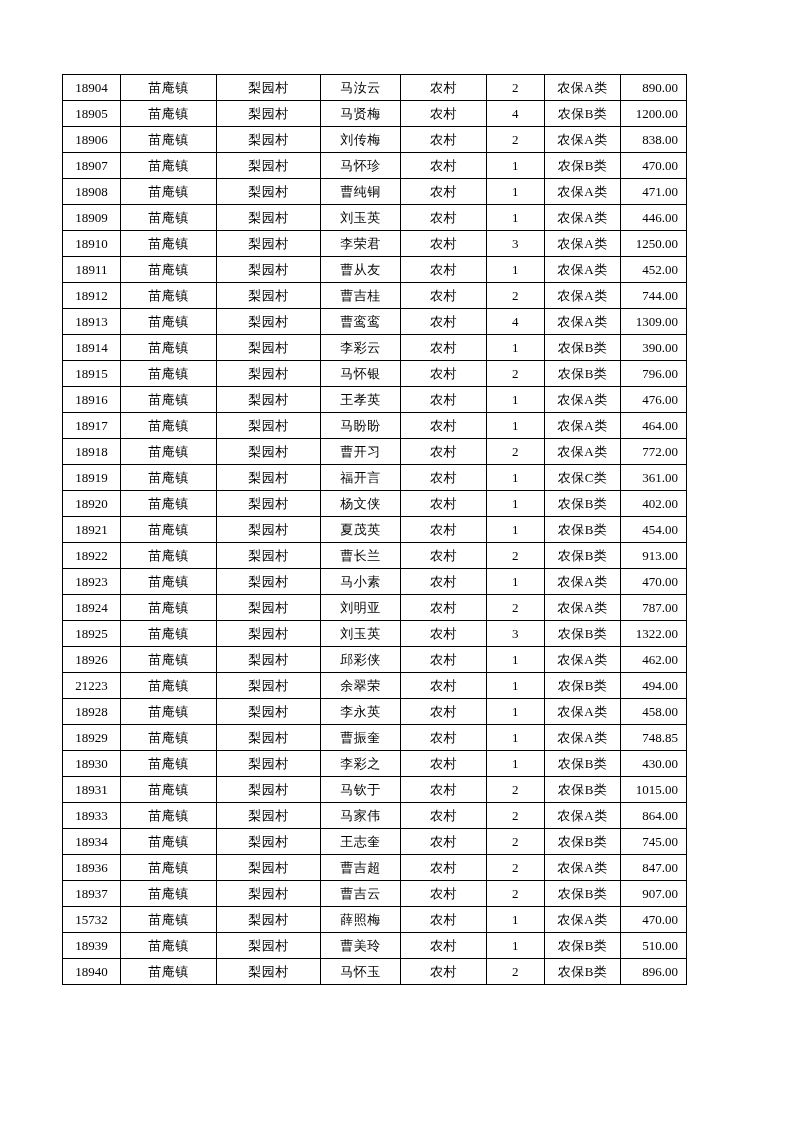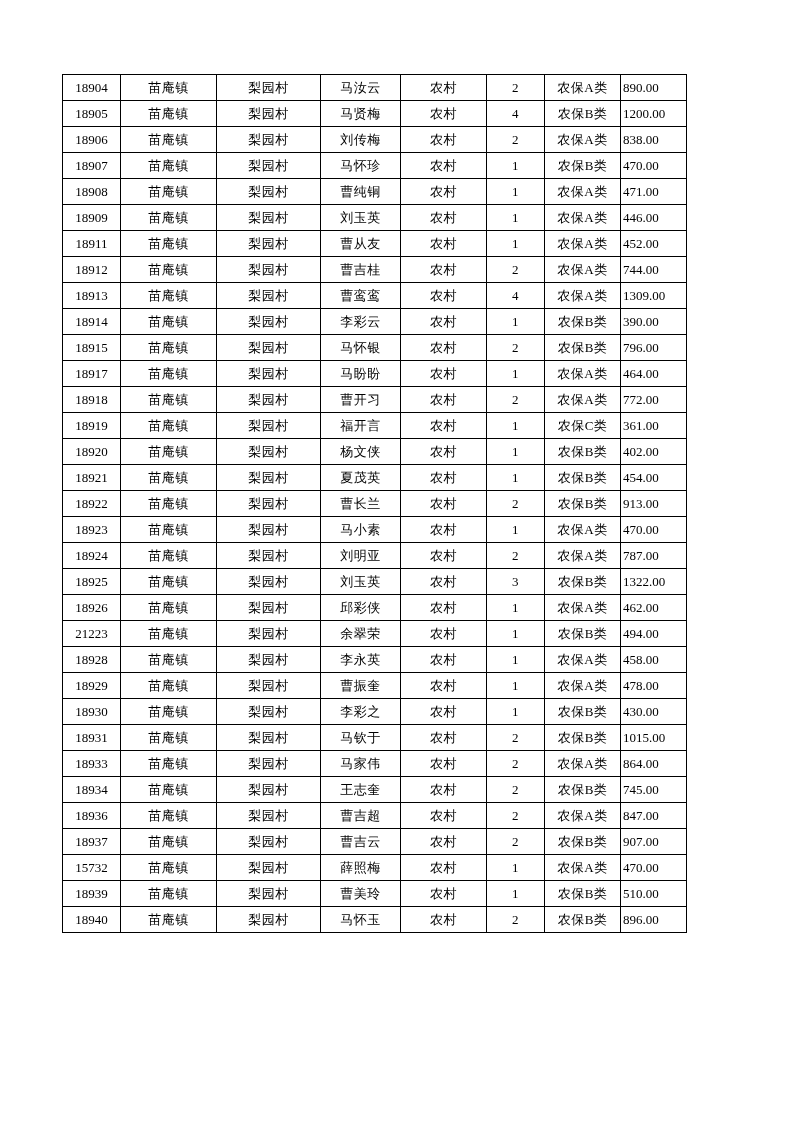--- a/index.html
+++ b/index.html
@@ -33,21 +33,21 @@
     border: 1px solid #000000;
     height: 25px;
     padding: 0 2px;
     text-align: center;
     vertical-align: middle;
     white-space: nowrap;
     overflow: hidden;
     letter-spacing: 0.5px;
   }
   table.data-table td.col-amount {
-    text-align: left;
+    text-align: right;
     padding-right: 8px;
     letter-spacing: 0;
   }
   table.data-table td.col-id {
     letter-spacing: 0;
     margin-left: 12px;
   }
 </style>
 </head>
 <body>
@@ -119,20 +119,30 @@
           <td class="col-id">18909</td>
           <td class="col-town">苗庵镇</td>
           <td class="col-village">梨园村</td>
           <td class="col-name">刘玉英</td>
           <td class="col-area_type">农村</td>
           <td class="col-count">1</td>
           <td class="col-category">农保A类</td>
           <td class="col-amount">446.00</td>
         </tr>
         <tr>
+          <td class="col-id">18910</td>
+          <td class="col-town">苗庵镇</td>
+          <td class="col-village">梨园村</td>
+          <td class="col-name">李荣君</td>
+          <td class="col-area_type">农村</td>
+          <td class="col-count">3</td>
+          <td class="col-category">农保A类</td>
+          <td class="col-amount">1250.00</td>
+        </tr>
+        <tr>
           <td class="col-id">18911</td>
           <td class="col-town">苗庵镇</td>
           <td class="col-village">梨园村</td>
           <td class="col-name">曹从友</td>
           <td class="col-area_type">农村</td>
           <td class="col-count">1</td>
           <td class="col-category">农保A类</td>
           <td class="col-amount">452.00</td>
         </tr>
         <tr>
@@ -167,20 +177,30 @@
         </tr>
         <tr>
           <td class="col-id">18915</td>
           <td class="col-town">苗庵镇</td>
           <td class="col-village">梨园村</td>
           <td class="col-name">马怀银</td>
           <td class="col-area_type">农村</td>
           <td class="col-count">2</td>
           <td class="col-category">农保B类</td>
           <td class="col-amount">796.00</td>
+        </tr>
+        <tr>
+          <td class="col-id">18916</td>
+          <td class="col-town">苗庵镇</td>
+          <td class="col-village">梨园村</td>
+          <td class="col-name">王孝英</td>
+          <td class="col-area_type">农村</td>
+          <td class="col-count">1</td>
+          <td class="col-category">农保A类</td>
+          <td class="col-amount">476.00</td>
         </tr>
         <tr>
           <td class="col-id">18917</td>
           <td class="col-town">苗庵镇</td>
           <td class="col-village">梨园村</td>
           <td class="col-name">马盼盼</td>
           <td class="col-area_type">农村</td>
           <td class="col-count">1</td>
           <td class="col-category">农保A类</td>
           <td class="col-amount">464.00</td>
@@ -296,21 +316,21 @@
           <td class="col-amount">458.00</td>
         </tr>
         <tr>
           <td class="col-id">18929</td>
           <td class="col-town">苗庵镇</td>
           <td class="col-village">梨园村</td>
           <td class="col-name">曹振奎</td>
           <td class="col-area_type">农村</td>
           <td class="col-count">1</td>
           <td class="col-category">农保A类</td>
-          <td class="col-amount">478.00</td>
+          <td class="col-amount">748.85</td>
         </tr>
         <tr>
           <td class="col-id">18930</td>
           <td class="col-town">苗庵镇</td>
           <td class="col-village">梨园村</td>
           <td class="col-name">李彩之</td>
           <td class="col-area_type">农村</td>
           <td class="col-count">1</td>
           <td class="col-category">农保B类</td>
           <td class="col-amount">430.00</td>

